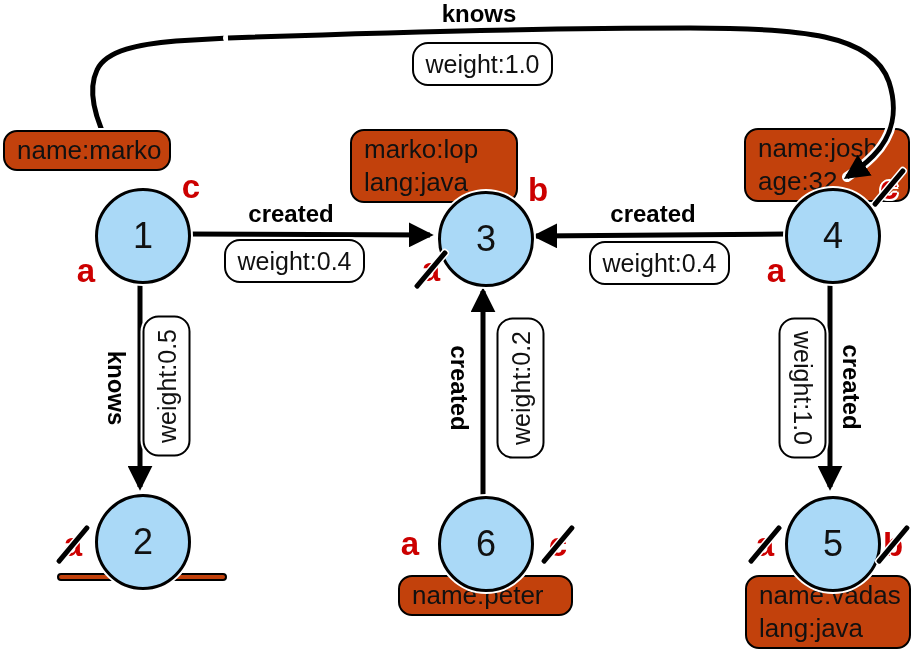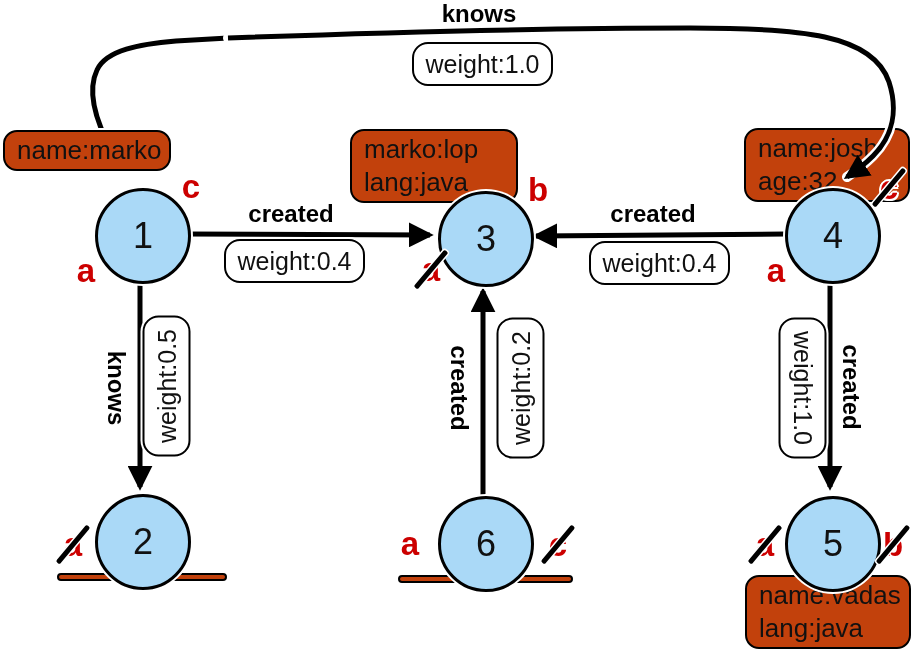--- a/index.html
+++ b/index.html
@@ -84,20 +84,21 @@
     <div>marko:lop</div>
     <div>lang:java</div>
   </div>
   <div class="propbox" style="left:730px;top:128px;width:138px;margin-left:14px;">
     <div>name:josh</div>
     <div>age:32</div>
   </div>
   <div class="propbox" style="left:57px;top:573px;width:142px;">
   </div>
   <div class="propbox" style="left:398px;top:575px;width:147px;">
+    <div>name:peter</div>
   </div>
   <div class="propbox" style="left:745px;top:575px;width:138px;">
     <div>name:vadas</div>
     <div>lang:java</div>
   </div>
 
   <svg id="edges-top" viewBox="0 0 917 654">
     <defs>
       <marker id="ah2" viewBox="0 0 10 10" refX="8.5" refY="5" markerWidth="5" markerHeight="5" orient="auto">
         <path d="M0 0 L10 5 L0 10 z" fill="#000"></path>

